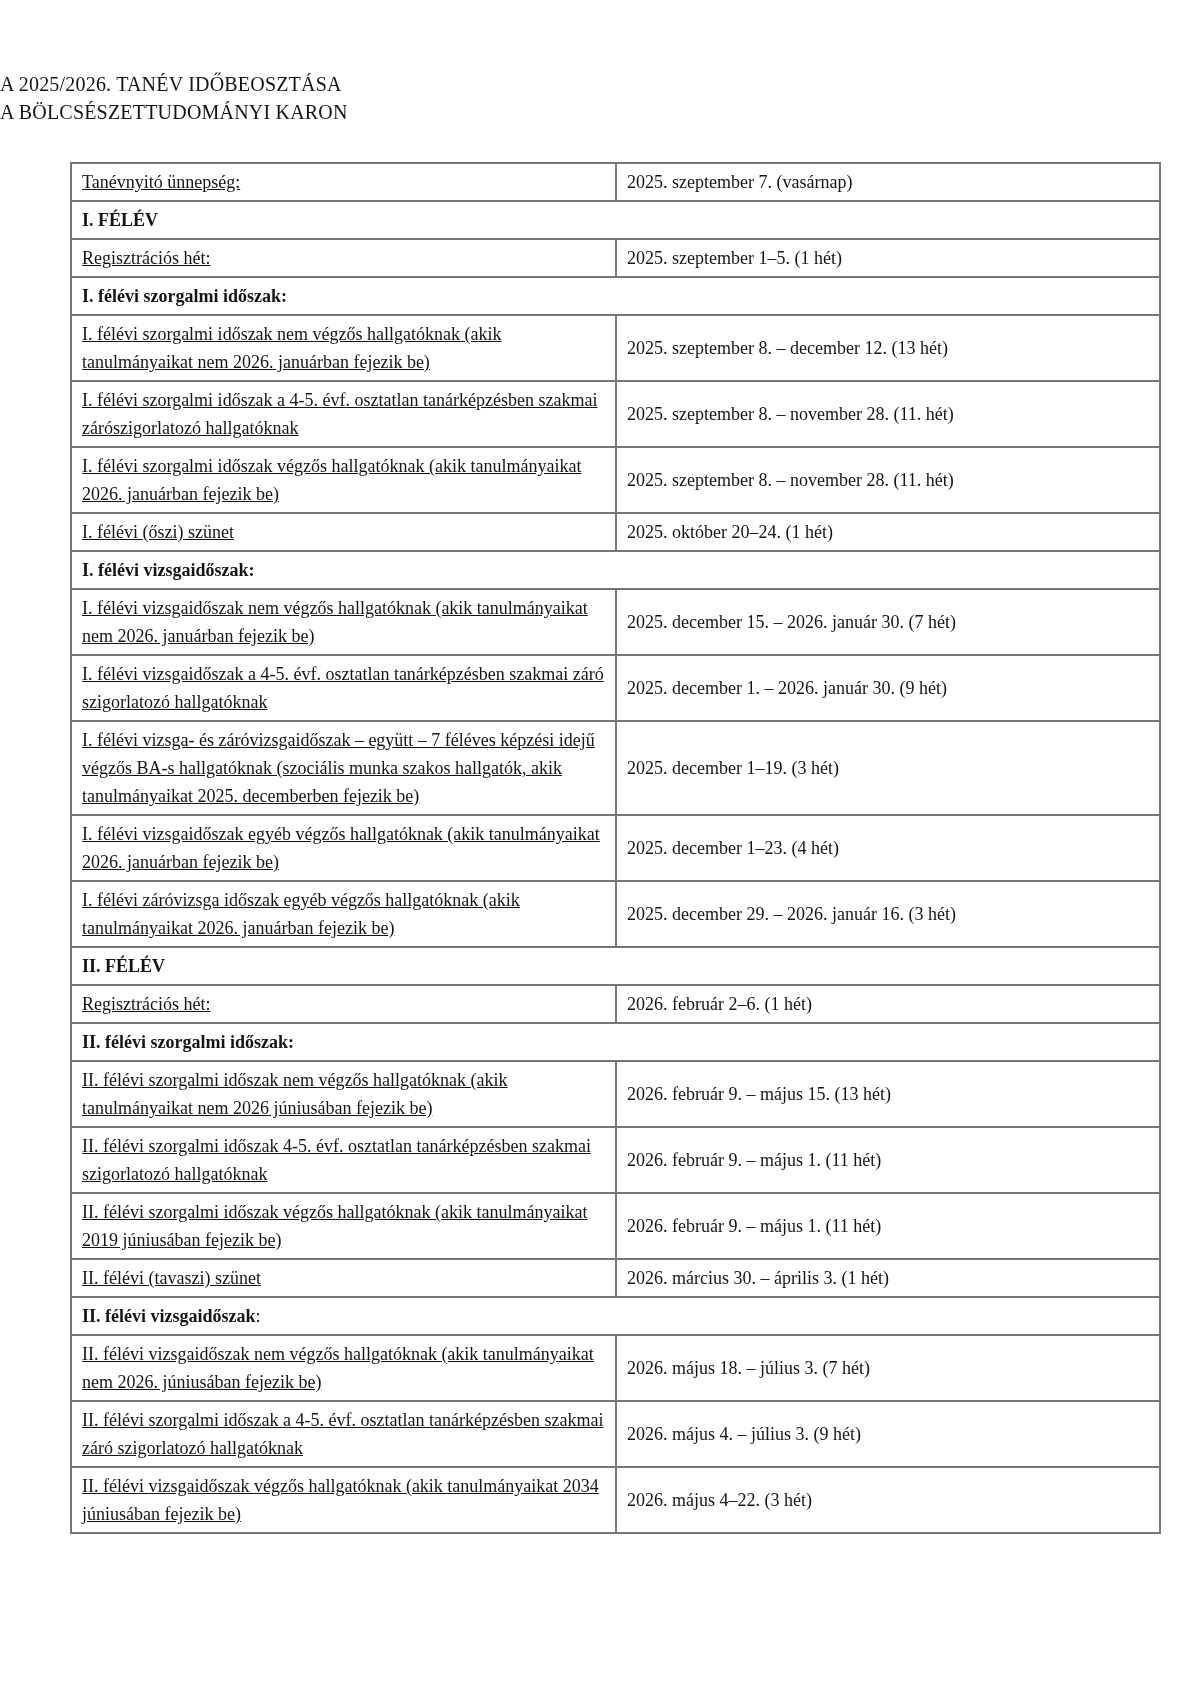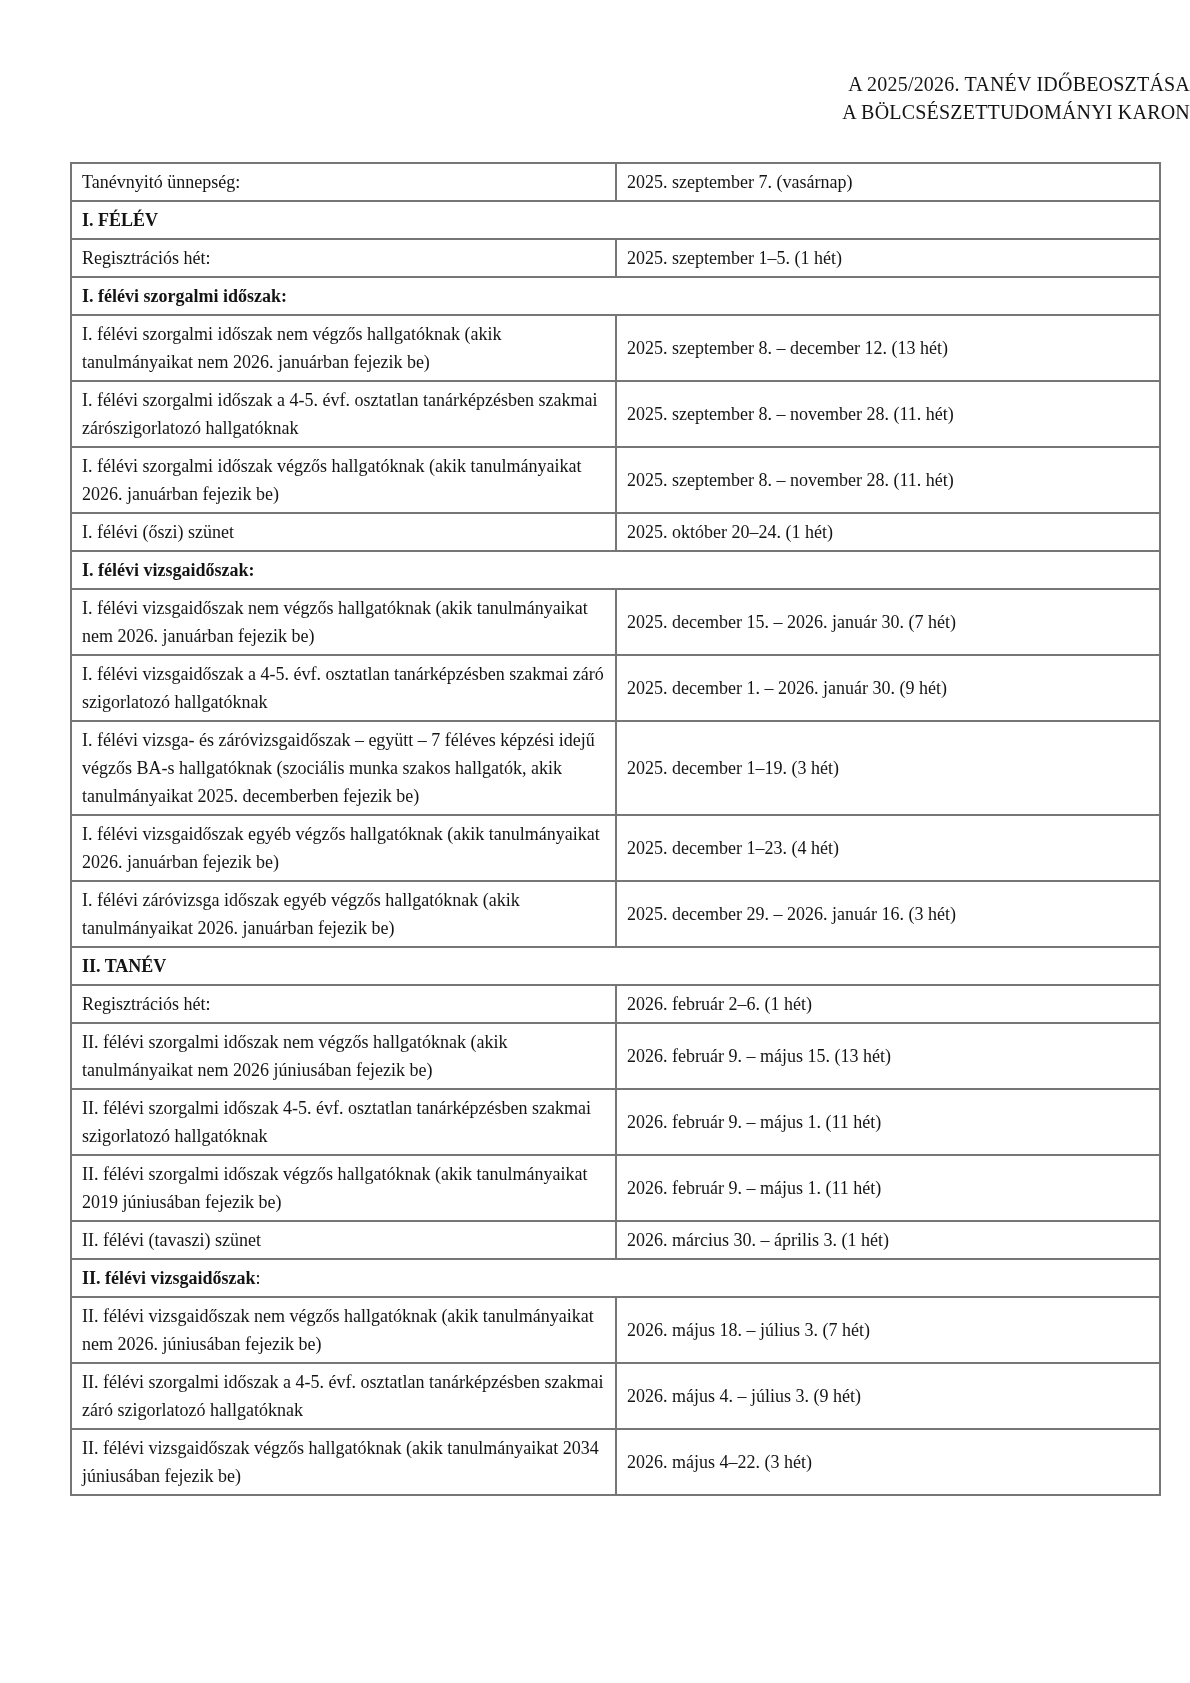--- a/index.html
+++ b/index.html
@@ -9,41 +9,42 @@
   }
   body {
     width: 1190px;
     height: 1683px;
     font-family: "Liberation Serif", serif;
     color: #141414;
     position: relative;
   }
   .doc-title {
     padding-top: 70px;
-    text-align: right;
+    text-align: left;
     font-size: 20px;
     line-height: 28px;
     letter-spacing: 0.2px;
   }
   table.schedule {
     margin: 36px 0 0 70px;
     width: 1045px;
     border-collapse: collapse;
     table-layout: fixed;
   }
   table.schedule td {
     border: 2px solid #767676;
     padding: 4px 10px 4px 10px;
     font-size: 18px;
     line-height: 28px;
     vertical-align: middle;
     word-wrap: break-word;
   }
   td.label-cell {
     width: 523px;
+    text-decoration: underline;
   }
   td.date-cell {
     width: 522px;
   }
   td.section-cell {
     font-weight: bold;
     font-size: 19px;
     padding: 7px 10px;
   }
   td.section-cell .suffix {
@@ -108,25 +109,28 @@
         </tr>
         <tr>
           <td class="label-cell">I. félévi vizsgaidőszak egyéb végzős hallgatóknak (akik tanulmányaikat 2026. januárban fejezik be)</td>
           <td class="date-cell">2025. december 1–23. (4 hét)</td>
         </tr>
         <tr>
           <td class="label-cell">I. félévi záróvizsga időszak egyéb végzős hallgatóknak (akik tanulmányaikat 2026. januárban fejezik be)</td>
           <td class="date-cell">2025. december 29. – 2026. január 16. (3 hét)</td>
         </tr>
         <tr>
-          <td colspan="2" class="section-cell"><span>II. TANÉV</span></td>
+          <td colspan="2" class="section-cell"><span>II. FÉLÉV</span></td>
         </tr>
         <tr>
           <td class="label-cell">Regisztrációs hét:</td>
           <td class="date-cell">2026. február 2–6. (1 hét)</td>
+        </tr>
+        <tr>
+          <td colspan="2" class="section-cell"><span>II. félévi szorgalmi időszak:</span></td>
         </tr>
         <tr>
           <td class="label-cell">II. félévi szorgalmi időszak nem végzős hallgatóknak (akik tanulmányaikat nem 2026  júniusában fejezik be)</td>
           <td class="date-cell">2026. február 9. – május 15. (13 hét)</td>
         </tr>
         <tr>
           <td class="label-cell">II. félévi szorgalmi időszak 4-5. évf. osztatlan tanárképzésben szakmai szigorlatozó hallgatóknak</td>
           <td class="date-cell">2026. február 9. – május 1. (11 hét)</td>
         </tr>
         <tr>

